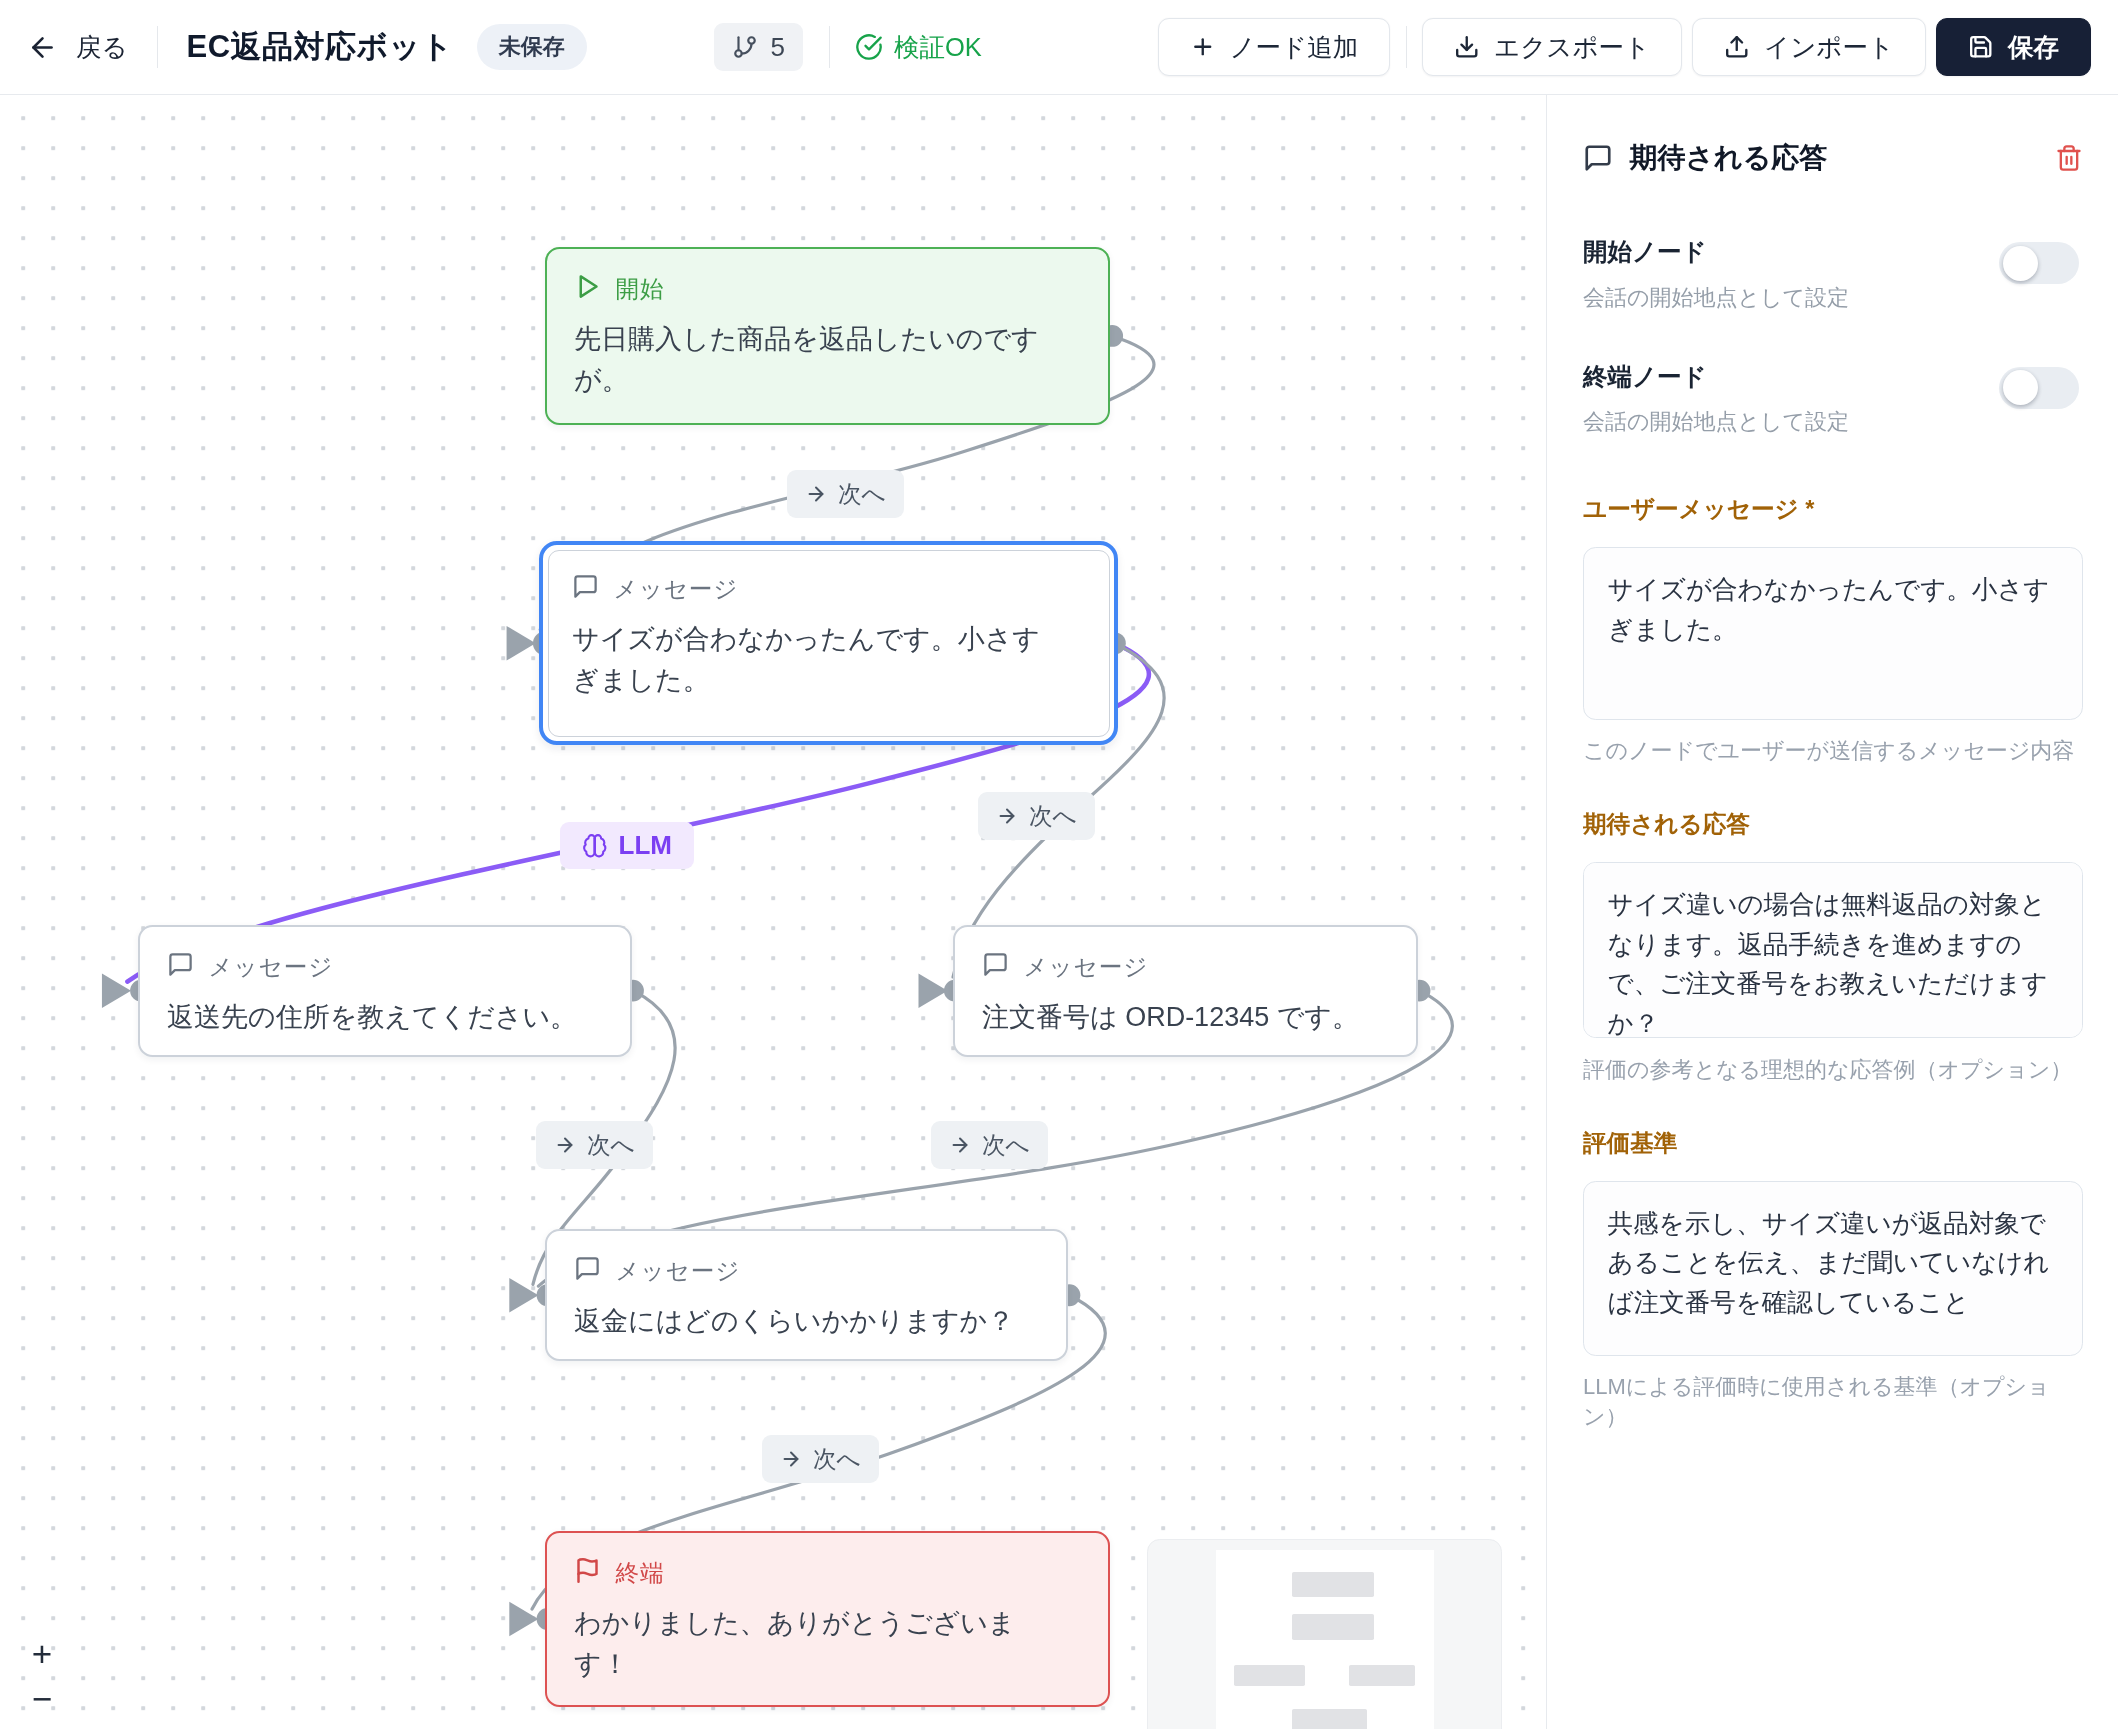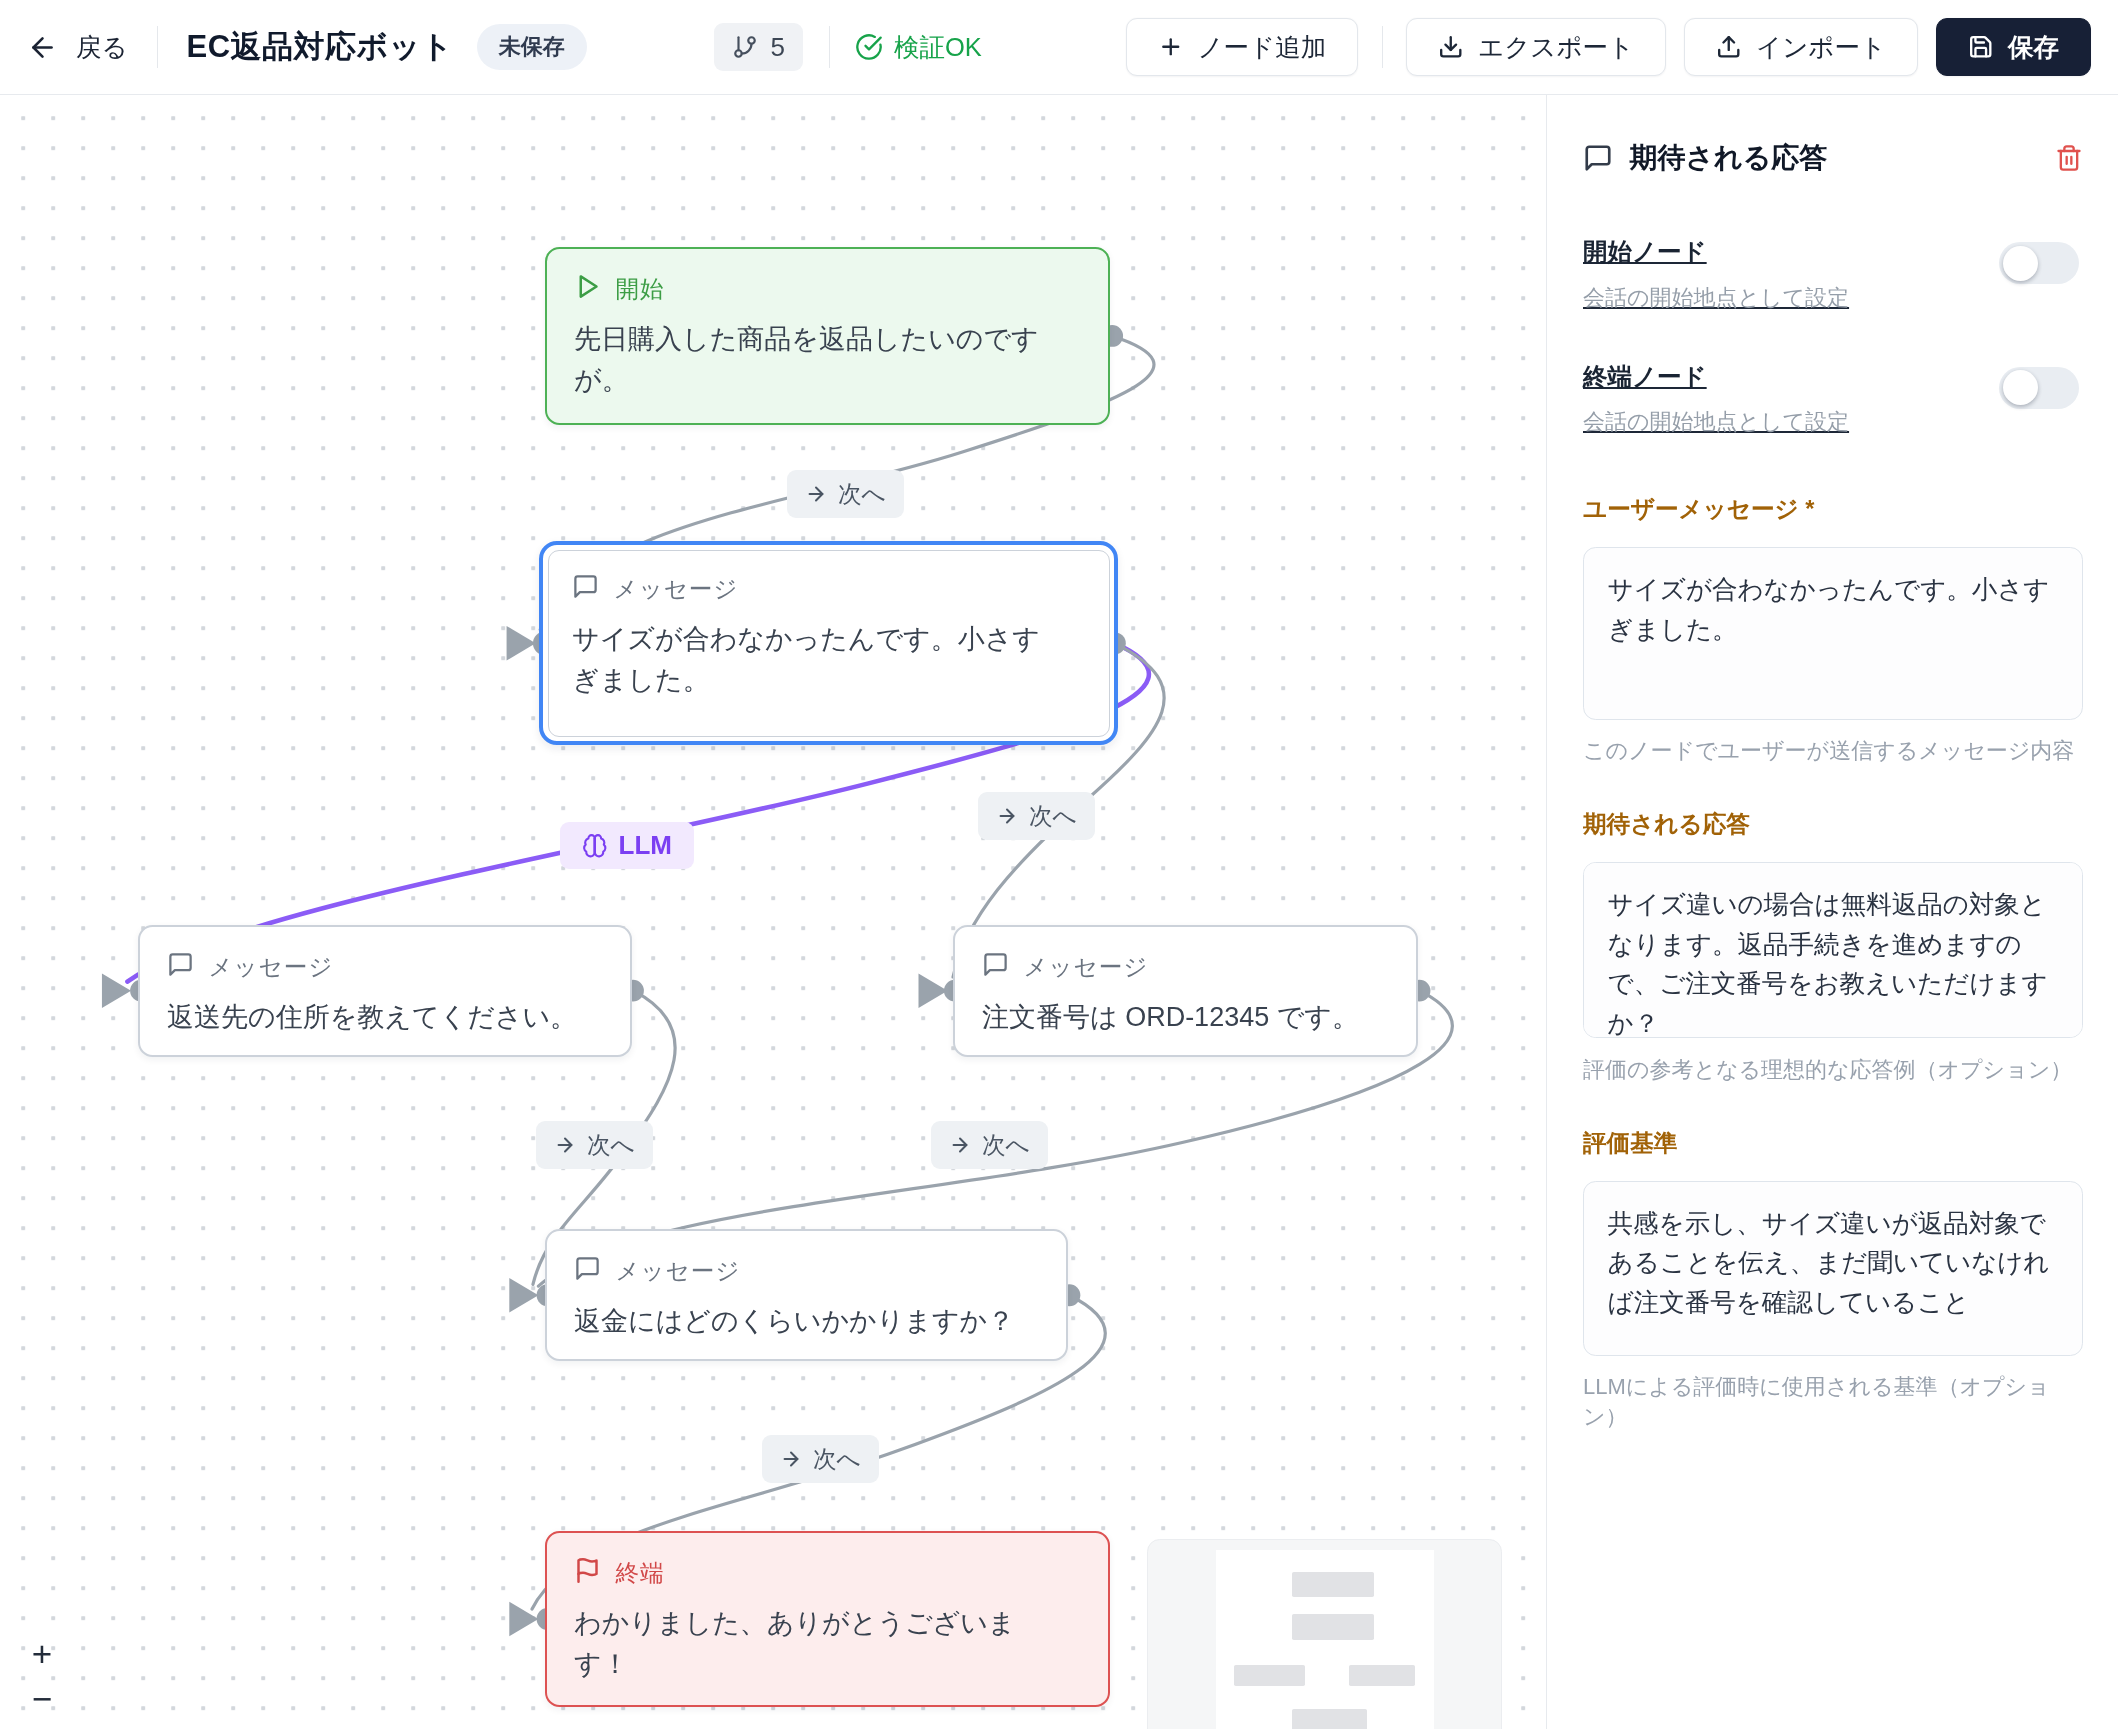--- a/index.html
+++ b/index.html
@@ -16,21 +16,21 @@
   .tb-title { font-size:31px; font-weight:700; color:#101a2c; letter-spacing:0.5px; }
   .tb-badge { margin-left:23.6px; background:#edf1f7; color:#303b50; font-size:22px; font-weight:600;
     padding:8.2px 22px; border-radius:908px; }
   .tb-count { margin-left:127px; display:flex; align-items:center; gap:12.7px; background:#f0f2f5;
     border-radius:9px; padding:8.2px 18px; font-size:26px; color:#3c4654; }
   .tb-check { display:flex; align-items:center; gap:11px; color:#17a34a; font-size:25.5px; font-weight:500; }
   .btn { display:flex; align-items:center; justify-content:center; gap:14.5px; background:#fff;
     border:1.4px solid #e3e7ec; border-radius:11px; height:58px; font-size:25.5px; color:#1d2737;
     cursor:pointer; box-shadow:0 0.9px 1.8px rgba(16,24,40,.05); padding:0 31px; }
   .btn-dark { background:#172036; border-color:#172036; color:#fff; font-weight:600; }
-  .tb-right { margin-left:auto; display:flex; align-items:center; gap:18px; }
+  .tb-right { margin-left:auto; display:flex; align-items:center; gap:10px; }
   .icon { display:inline-flex; flex:none; }
 
   
   .canvas { position:absolute; top:95px; left:0; width:1546px; height:1634px; overflow:hidden;
     background-color:#fff;
     background-image:radial-gradient(#d3d7dc 2.1px, transparent 2.2px);
     background-size:30px 30px; background-position:8.2px 8.2px; }
   .edges { position:absolute; inset:0; z-index:1; }
 
   .flow-node { position:absolute; z-index:3; background:#fff; border:2.3px solid #ccd2da;
@@ -59,21 +59,21 @@
   .zoom-ctrl { position:absolute; left:20px; top:1536px; z-index:5; display:flex; flex-direction:column; gap:1.8px; }
   .zoom-btn { width:44px; height:44px; display:grid; place-items:center; font-size:35px; color:#232c3a;
     background:transparent; border:none; cursor:pointer; line-height:1; }
 
   
   .sidebar { position:absolute; top:95px; left:1546px; width:573px; height:1634px; background:#fff;
     border-left:0.9px solid #e7eaee; padding:44px 36px 36px 36px; z-index:30; overflow:hidden; }
   .sb-head { display:flex; align-items:center; gap:16.4px; }
   .sb-title { font-size:28px; font-weight:700; color:#101827; }
   .sb-trash { margin-left:auto; background:none; border:none; cursor:pointer; color:#e0524e; display:flex; }
-  .sb-toggle-row { position:relative; margin-top:58px;text-decoration:underline; }
+  .sb-toggle-row { position:relative; margin-top:58px; }
   .sb-toggle-row.second { margin-top:47px; }
   .sb-toggle-label { font-size:24.5px; font-weight:600; color:#1a2433; }
   .sb-toggle-desc { margin-top:14.5px; font-size:22px; color:#959ea9; }
   .toggle { position:absolute; right:3.6px; top:7.3px; width:80px; height:42px; border-radius:21px;
     background:#e9edf2; cursor:pointer; }
   .toggle .knob { position:absolute; left:3.6px; top:3.6px; width:35px; height:35px; border-radius:50%;
     background:#fff; box-shadow:0 1.8px 4.5px rgba(20,30,50,.3); }
   .sb-field { margin-top:42px; }
   .sb-field.first { margin-top:56px; }
   .sb-label { font-size:23.6px; font-weight:600; color:#a16207; }

